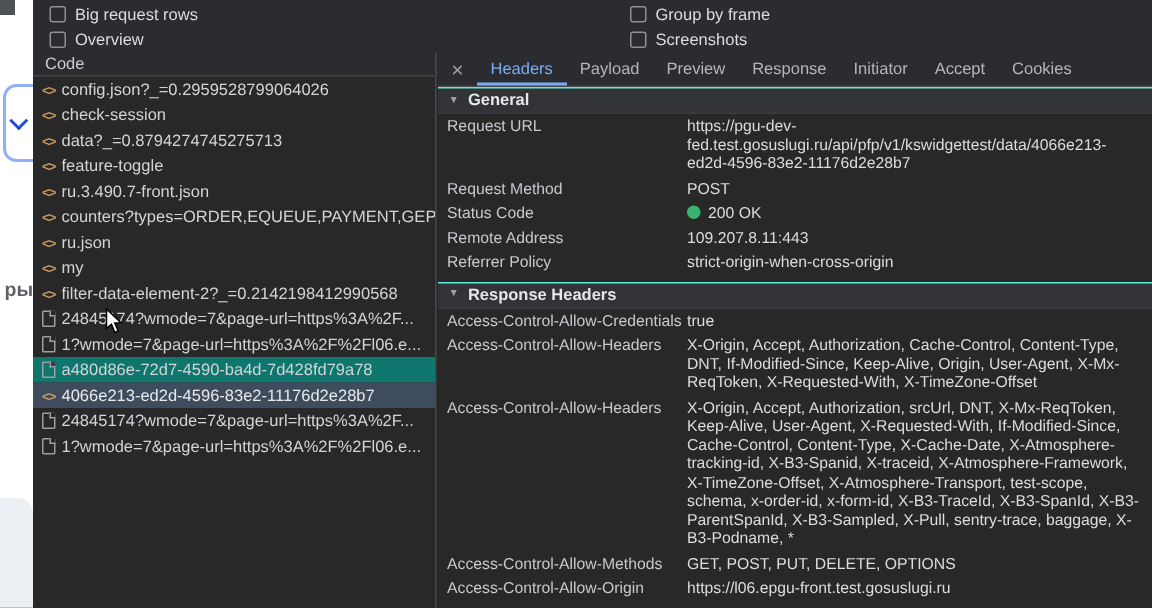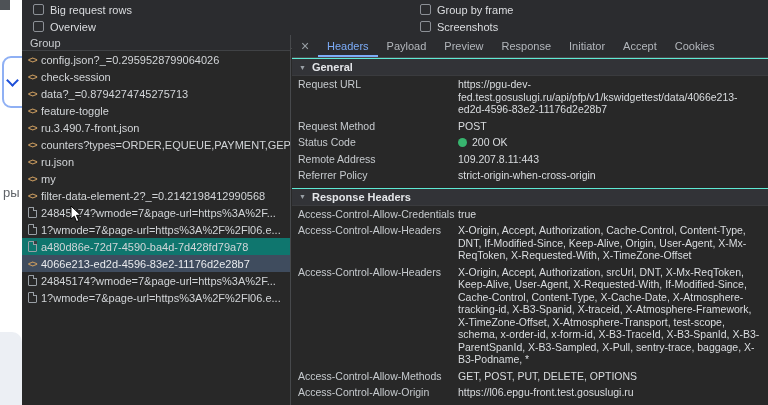--- a/index.html
+++ b/index.html
@@ -13,21 +13,21 @@
 
   
   .page-strip { position:absolute; left:0; top:0; width:22px; height:405px; background:#ffffff; }
   .page-topsquare { position:absolute; left:0; top:0; width:10px; height:10px; background:#4e5256; }
   .page-dropdown {
     position:absolute; left:2px; top:56px; width:30px; height:52px;
     border:2px solid #8fb0f4; border-radius:9px;
     display:flex; align-items:center; padding-left:4px;
   }
   .chev { width:9px; height:9px; border-right:2.5px solid #1d4fd8; border-bottom:2.5px solid #1d4fd8; transform:rotate(45deg); margin-top:-4px; }
-  .page-text { position:absolute; left:3px; top:185px; font-size:13px; color:#5f6368; }
+  .page-text { position:absolute; left:3px; top:185px; font-size:13px; color:#5f6368;font-weight:bold; }
   .page-card { position:absolute; left:0; top:332px; width:22px; height:73px; background:#eceff4; border-top-right-radius:10px; }
 
   
   .toolbar {
     position:absolute; left:22px; top:0; width:746px; height:49px;
     background:#2b2c2f; border-bottom:1px solid #47494c;
   }
   .cb { position:absolute; display:flex; align-items:center; gap:6px; height:15px; color:#dbdde0; font-size:11px; cursor:default; }
   .cb .box { width:11px; height:11px; border:1px solid #8c9096; border-radius:2px; background:transparent; flex:0 0 11px; }
 
@@ -122,21 +122,21 @@
     <span class="box"></span>
     <span>Group by frame</span>
   </label>
   <label class="cb" style="left:398px;top:19px">
     <span class="box"></span>
     <span>Screenshots</span>
   </label>
 </div>
 
 <div class="list-panel">
-  <div class="list-header">Group</div>
+  <div class="list-header">Code</div>
   <div>
     <div class="req-row">
       <span class="json-icon">&lt;&gt;</span>
       <span class="req-name">config.json?_=0.2959528799064026</span>
     </div>
     <div class="req-row">
       <span class="json-icon">&lt;&gt;</span>
       <span class="req-name">check-session</span>
     </div>
     <div class="req-row">

